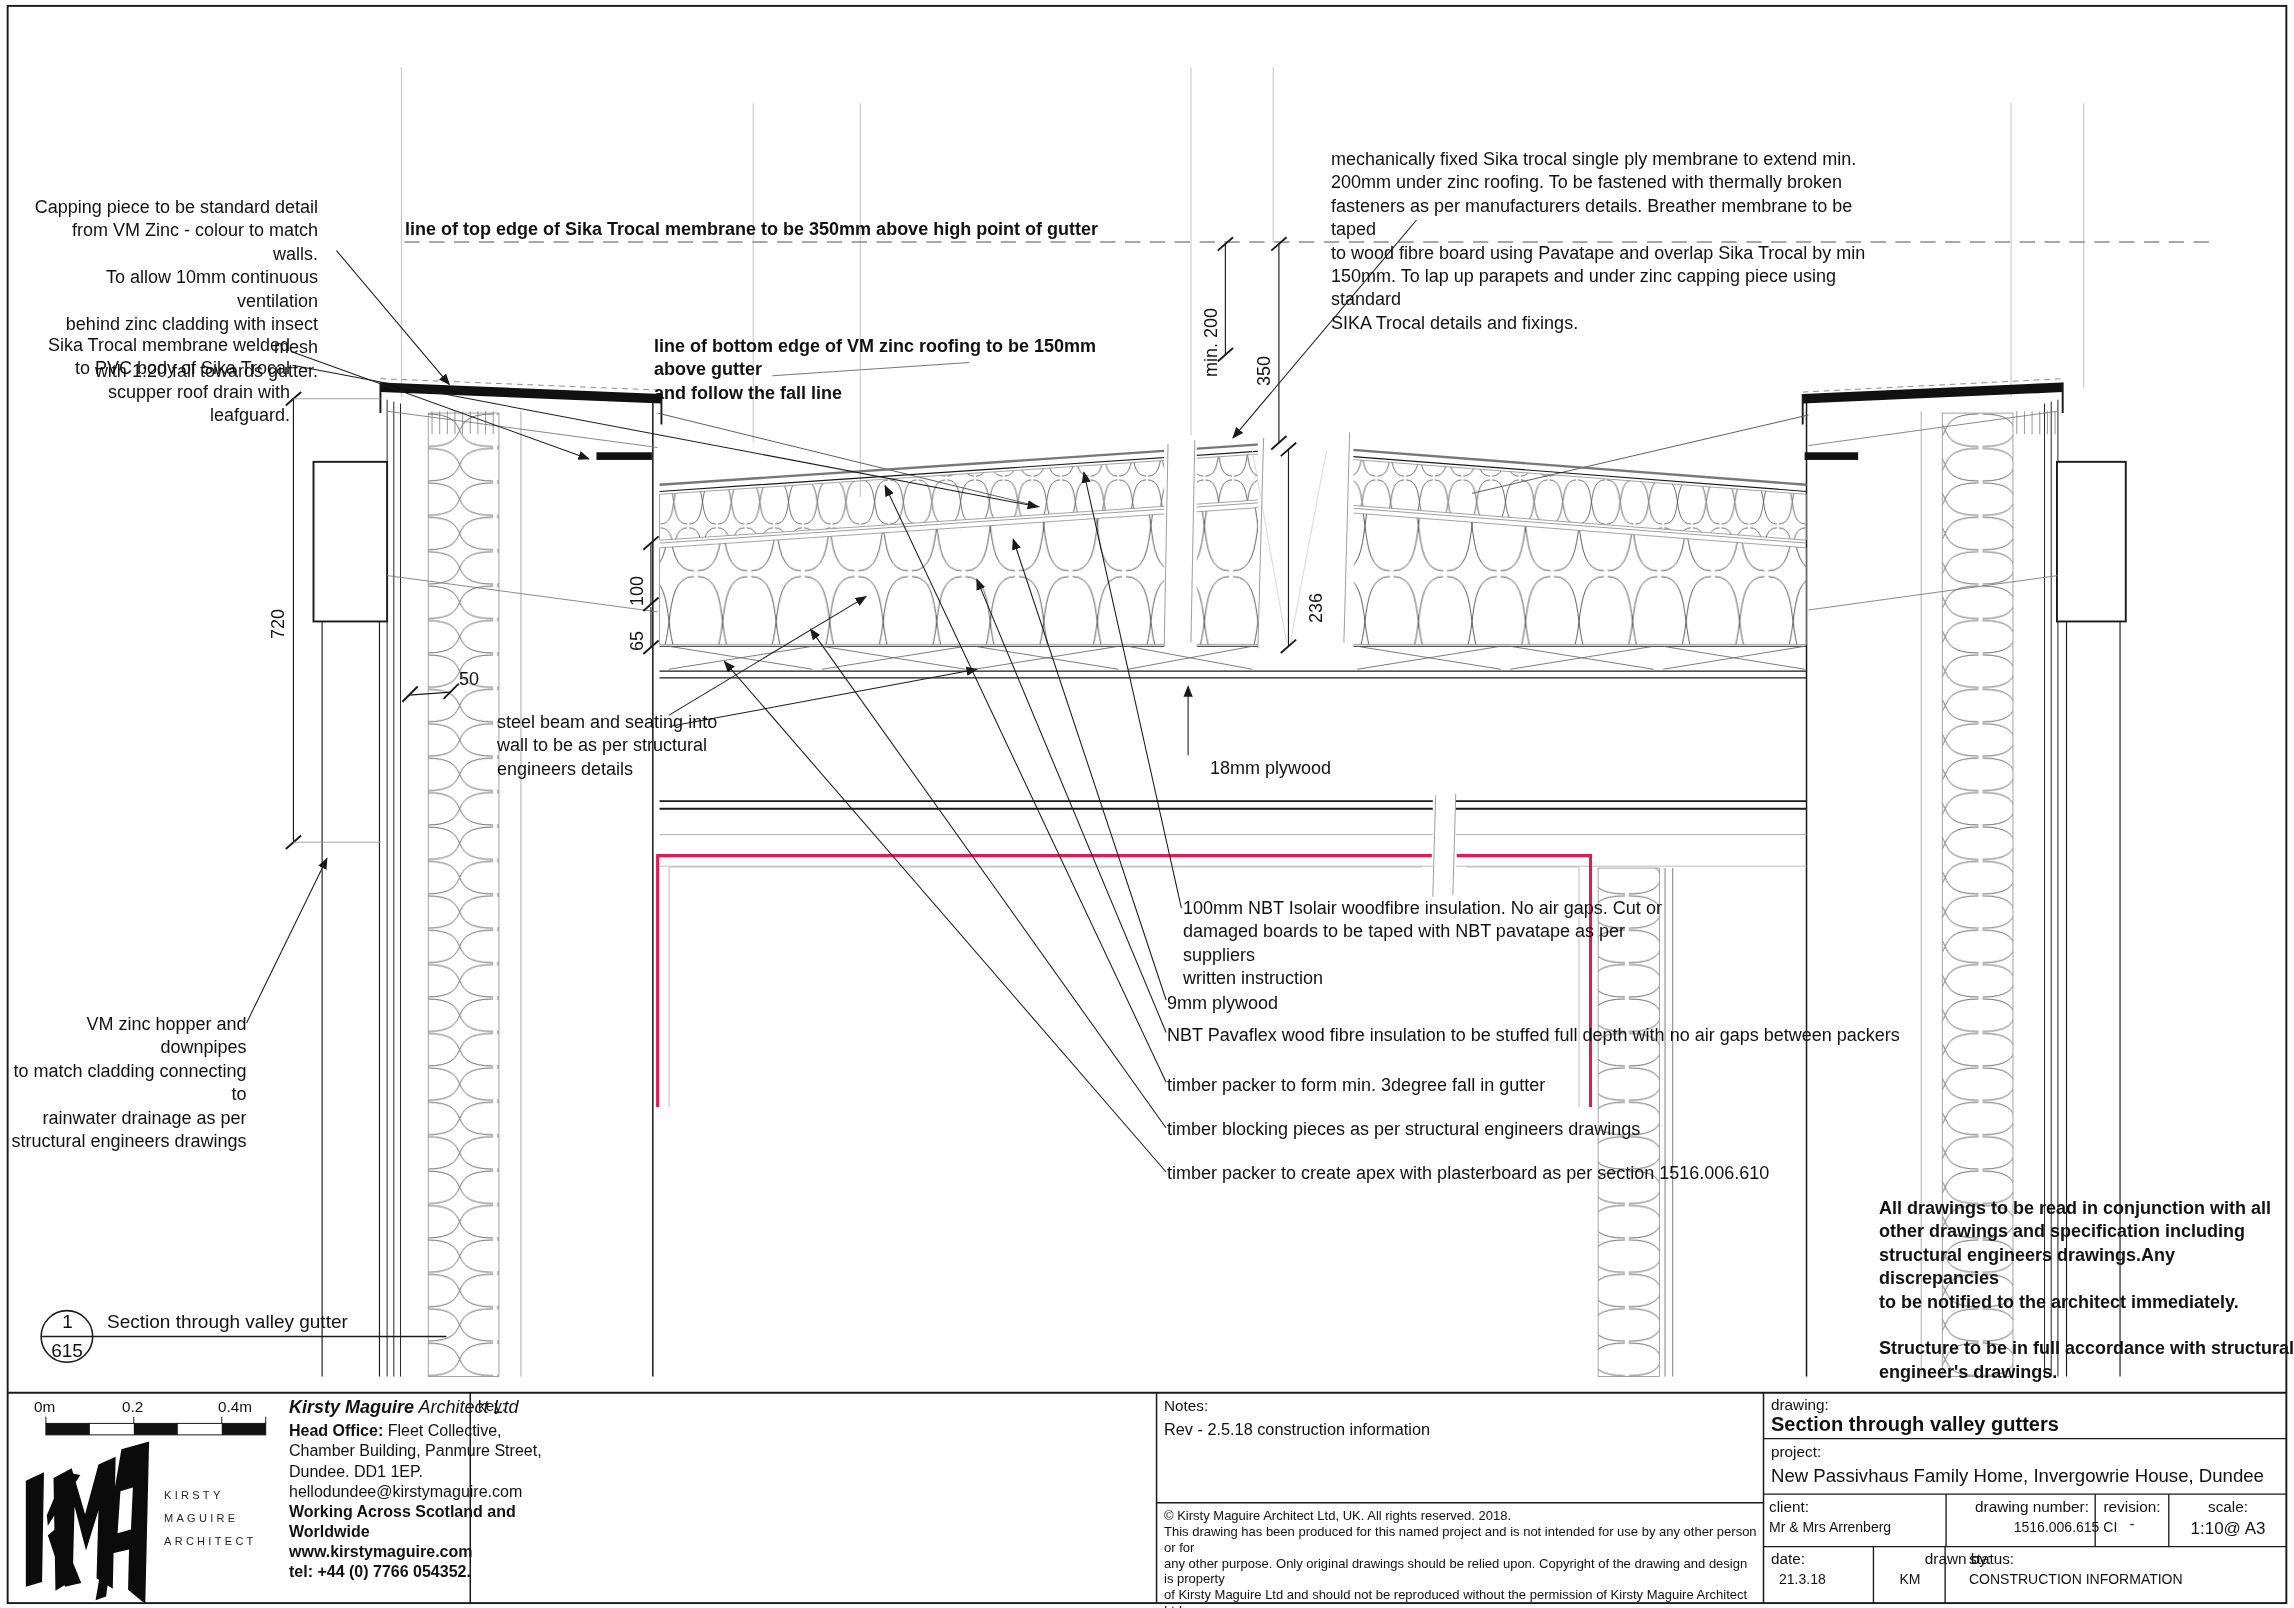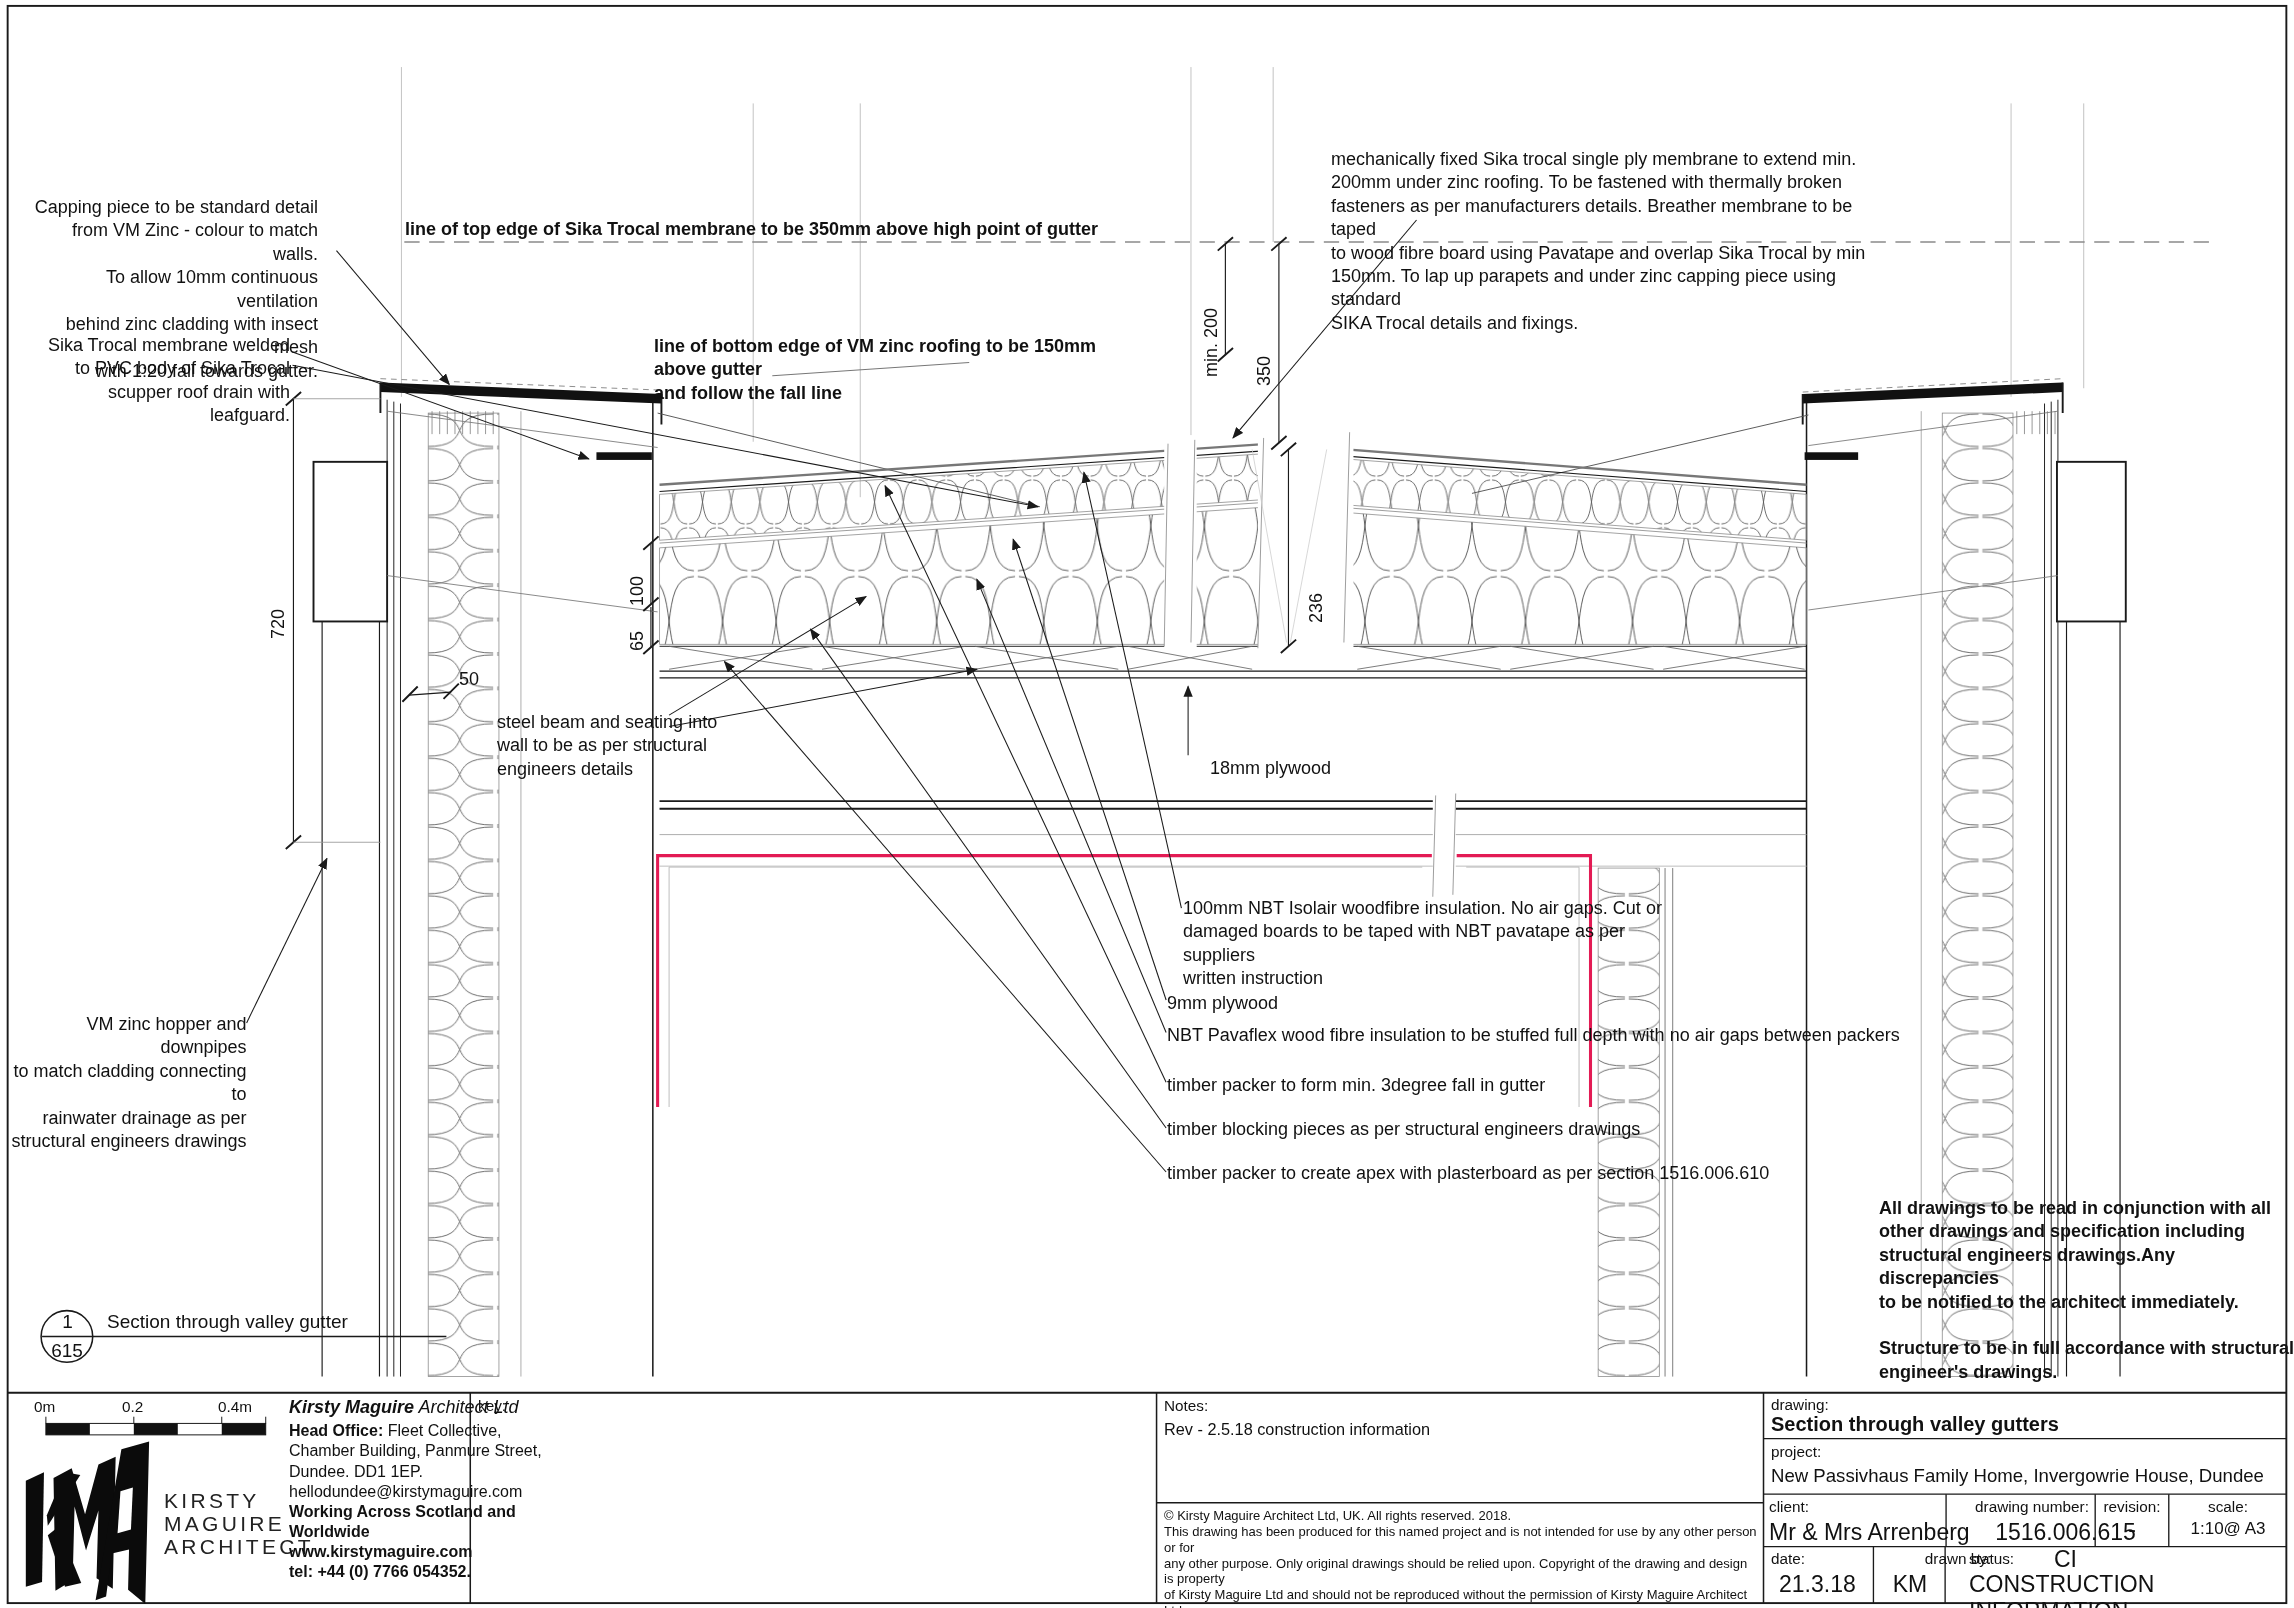--- a/index.html
+++ b/index.html
@@ -7,23 +7,23 @@
          font-family:"Liberation Sans", sans-serif;color:#111;overflow:hidden;}
   #linework{position:absolute;left:0;top:0;}
   .ann{position:absolute;font-size:18px;line-height:1.30;white-space:pre-line;}
   .ra{text-align:right;}
   .b{font-weight:bold;}
   .nw{white-space:nowrap;}
   .dim{position:absolute;font-size:18px;white-space:nowrap;}
   .rot{transform-origin:0 0;transform:rotate(-90deg);}
   .tb-label{position:absolute;font-size:15.3px;color:#111;}
   .tb-small{position:absolute;font-size:16px;line-height:1.26;}
-  .tb-val{position:absolute;font-size:23px;}
+  .tb-val{position:absolute;font-size:14px;}
   .ctr{text-align:center;}
-  .logo-name{position:absolute;font-size:21px;letter-spacing:3.3px;color:#222;}
+  .logo-name{position:absolute;font-size:11px;letter-spacing:3.3px;color:#222;}
   .copy{position:absolute;font-size:13px;line-height:1.22;white-space:pre-line;}
   .sec-title{position:absolute;font-size:19px;}
 </style>
 </head>
 <body>
 
 <div id="sheet">
 
   <svg id="linework" width="2294" height="1609" viewBox="0 0 2400 1683">
     <defs>

